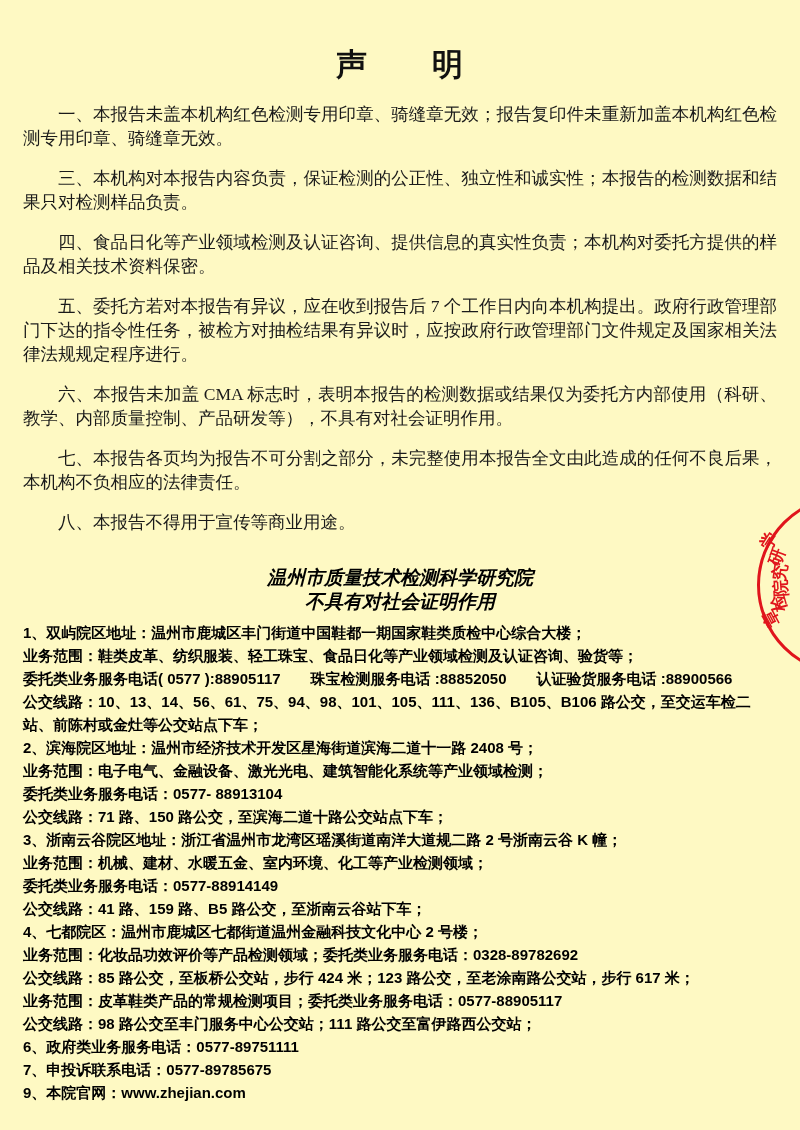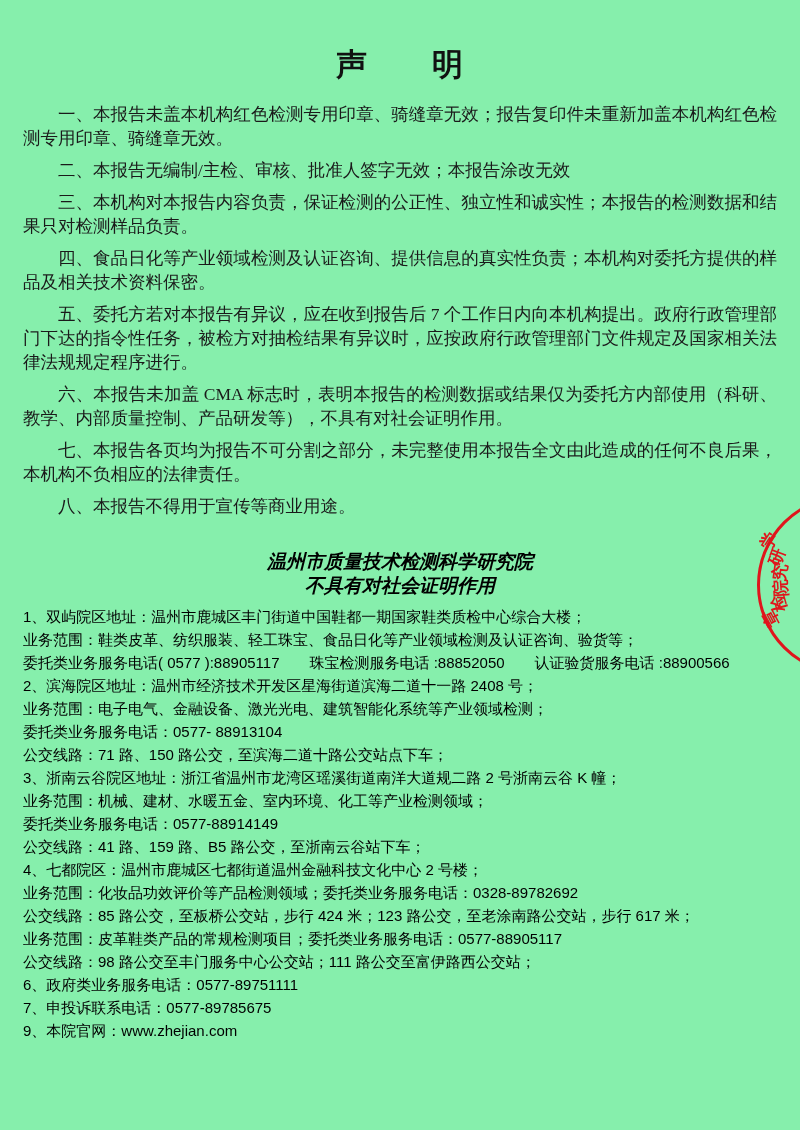--- a/index.html
+++ b/index.html
@@ -1,57 +1,57 @@
 <!DOCTYPE html>
 <html><head>
 <meta charset="utf-8">
 <style>
   html,body { margin:0; padding:0; background:#ffffff; }
   .page {
     position:relative;
     width:800px; height:1130px;
-    background:#86efac;
+    background:#fef9c3;
     overflow:hidden;
     color:#1a1a1a;
   }
   .inner { padding:44px 23px 0 23px; }
 
   .title {
     font-family:"Liberation Serif","DejaVu Serif",serif;
     font-size:31px; font-weight:bold;
     text-align:center;
     margin:0 0 16px 0;
     letter-spacing:1px;
     color:#111;
   }
 
   .decl p {
     font-family:"Liberation Serif","DejaVu Serif",serif;
     font-size:17.5px;
     line-height:24px;
     text-align:justify;
     text-indent:2em;
-    margin:8px 0 7px 0;
+    margin:16px 0 7px 0;
     color:#1a1a1a;
   }
 
   .org-heading, .sub-heading {
     font-family:"Liberation Sans","DejaVu Sans",sans-serif;
     font-size:19px; font-weight:bold;
     text-align:center;
     line-height:24px;
     color:#000;
     font-style:italic;
   }
   .org-heading { margin:32px 0 0 0; }
   .sub-heading { margin:0 0 7px 0; }
 
   .contact p {
     font-family:"Liberation Sans","DejaVu Sans",sans-serif;
-    font-size:15px; font-weight:normal;
+    font-size:15px; font-weight:bold;
     line-height:23px;
     margin:0;
     text-align:left;
     color:#000;
   }
 
   
   .seal { position:absolute; left:0; top:0; width:100%; height:100%; pointer-events:none; }
   .seal-ring {
     position:absolute;
@@ -77,36 +77,36 @@
 </head>
 <body>
 
 <div class="page">
   <div class="inner">
 
     <h1 class="title">声　　明</h1>
 
     <section class="decl">
       <p>一、本报告未盖本机构红色检测专用印章、骑缝章无效；报告复印件未重新加盖本机构红色检测专用印章、骑缝章无效。</p>
-      <p>二、本报告无编制/主检、审核、批准人签字无效；本报告涂改无效</p>
       <p>三、本机构对本报告内容负责，保证检测的公正性、独立性和诚实性；本报告的检测数据和结果只对检测样品负责。</p>
       <p>四、食品日化等产业领域检测及认证咨询、提供信息的真实性负责；本机构对委托方提供的样品及相关技术资料保密。</p>
       <p>五、委托方若对本报告有异议，应在收到报告后 7 个工作日内向本机构提出。政府行政管理部门下达的指令性任务，被检方对抽检结果有异议时，应按政府行政管理部门文件规定及国家相关法律法规规定程序进行。</p>
       <p>六、本报告未加盖 CMA 标志时，表明本报告的检测数据或结果仅为委托方内部使用（科研、教学、内部质量控制、产品研发等），不具有对社会证明作用。</p>
       <p>七、本报告各页均为报告不可分割之部分，未完整使用本报告全文由此造成的任何不良后果，本机构不负相应的法律责任。</p>
       <p>八、本报告不得用于宣传等商业用途。</p>
     </section>
 
     <h2 class="org-heading">温州市质量技术检测科学研究院</h2>
     <h2 class="sub-heading">不具有对社会证明作用</h2>
 
     <section class="contact">
       <p>1、双屿院区地址：温州市鹿城区丰门街道中国鞋都一期国家鞋类质检中心综合大楼；</p>
       <p>业务范围：鞋类皮革、纺织服装、轻工珠宝、食品日化等产业领域检测及认证咨询、验货等；</p>
       <p>委托类业务服务电话( 0577 ):88905117　　珠宝检测服务电话 :88852050　　认证验货服务电话 :88900566</p>
+      <p>公交线路：10、13、14、56、61、75、94、98、101、105、111、136、B105、B106 路公交，至交运车检二站、前陈村或金灶等公交站点下车；</p>
       <p>2、滨海院区地址：温州市经济技术开发区星海街道滨海二道十一路 2408 号；</p>
       <p>业务范围：电子电气、金融设备、激光光电、建筑智能化系统等产业领域检测；</p>
       <p>委托类业务服务电话：0577- 88913104</p>
       <p>公交线路：71 路、150 路公交，至滨海二道十路公交站点下车；</p>
       <p>3、浙南云谷院区地址：浙江省温州市龙湾区瑶溪街道南洋大道规二路 2 号浙南云谷 K 幢；</p>
       <p>业务范围：机械、建材、水暖五金、室内环境、化工等产业检测领域；</p>
       <p>委托类业务服务电话：0577-88914149</p>
       <p>公交线路：41 路、159 路、B5 路公交，至浙南云谷站下车；</p>
       <p>4、七都院区：温州市鹿城区七都街道温州金融科技文化中心 2 号楼；</p>
       <p>业务范围：化妆品功效评价等产品检测领域；委托类业务服务电话：0328-89782692</p>

